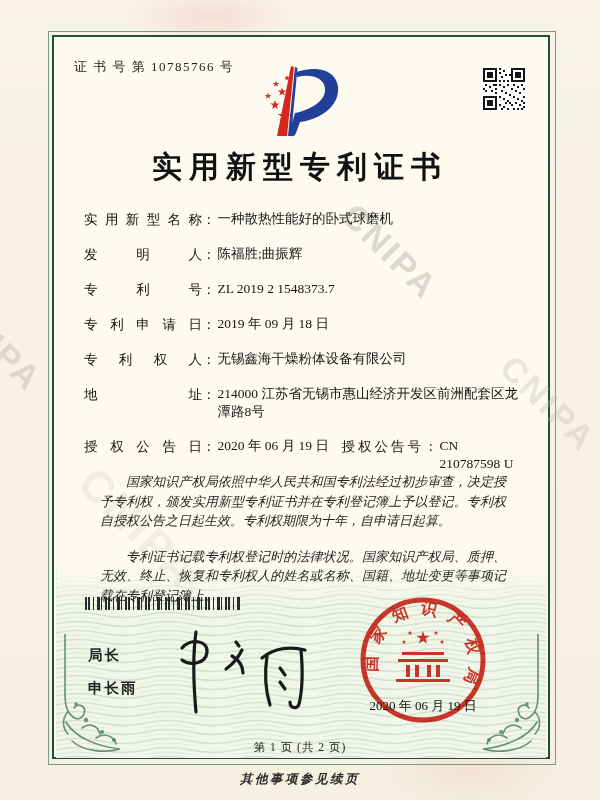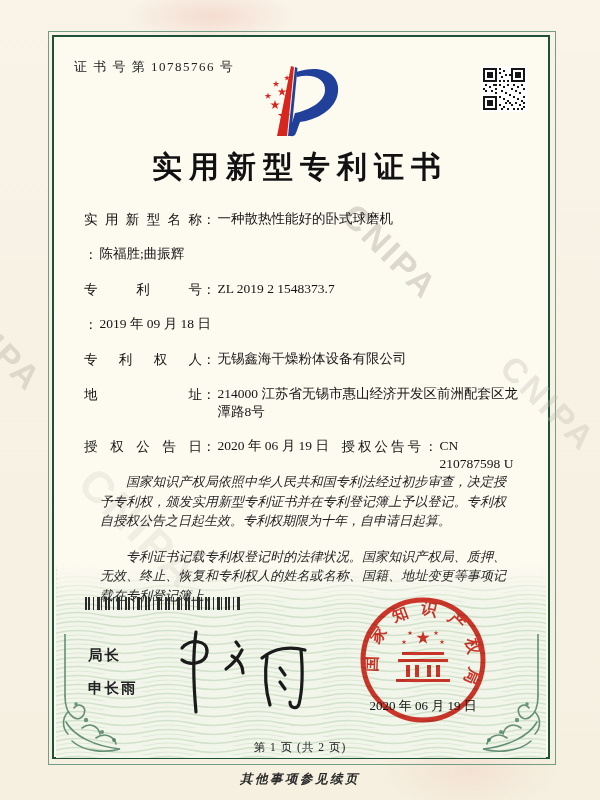--- a/index.html
+++ b/index.html
@@ -109,29 +109,31 @@
 
   <div class="abs title">实用新型专利证书</div>
 
   <div class="abs fields">
     <div class="frow">
       <span class="flabel">实用新型名称</span>
         <span class="fcolon">：</span>
       <span class="fvalue">一种散热性能好的卧式球磨机</span>
     </div>
     <div class="frow">
+      <span class="flabel">发明人</span>
         <span class="fcolon">：</span>
       <span class="fvalue">陈福胜;曲振辉</span>
     </div>
     <div class="frow">
       <span class="flabel">专利号</span>
         <span class="fcolon">：</span>
       <span class="fvalue">ZL 2019 2 1548373.7</span>
     </div>
     <div class="frow">
+      <span class="flabel">专利申请日</span>
         <span class="fcolon">：</span>
       <span class="fvalue">2019 年 09 月 18 日</span>
     </div>
     <div class="frow">
       <span class="flabel">专利权人</span>
         <span class="fcolon">：</span>
       <span class="fvalue">无锡鑫海干燥粉体设备有限公司</span>
     </div>
     <div class="frow">
       <span class="flabel">地址</span>

